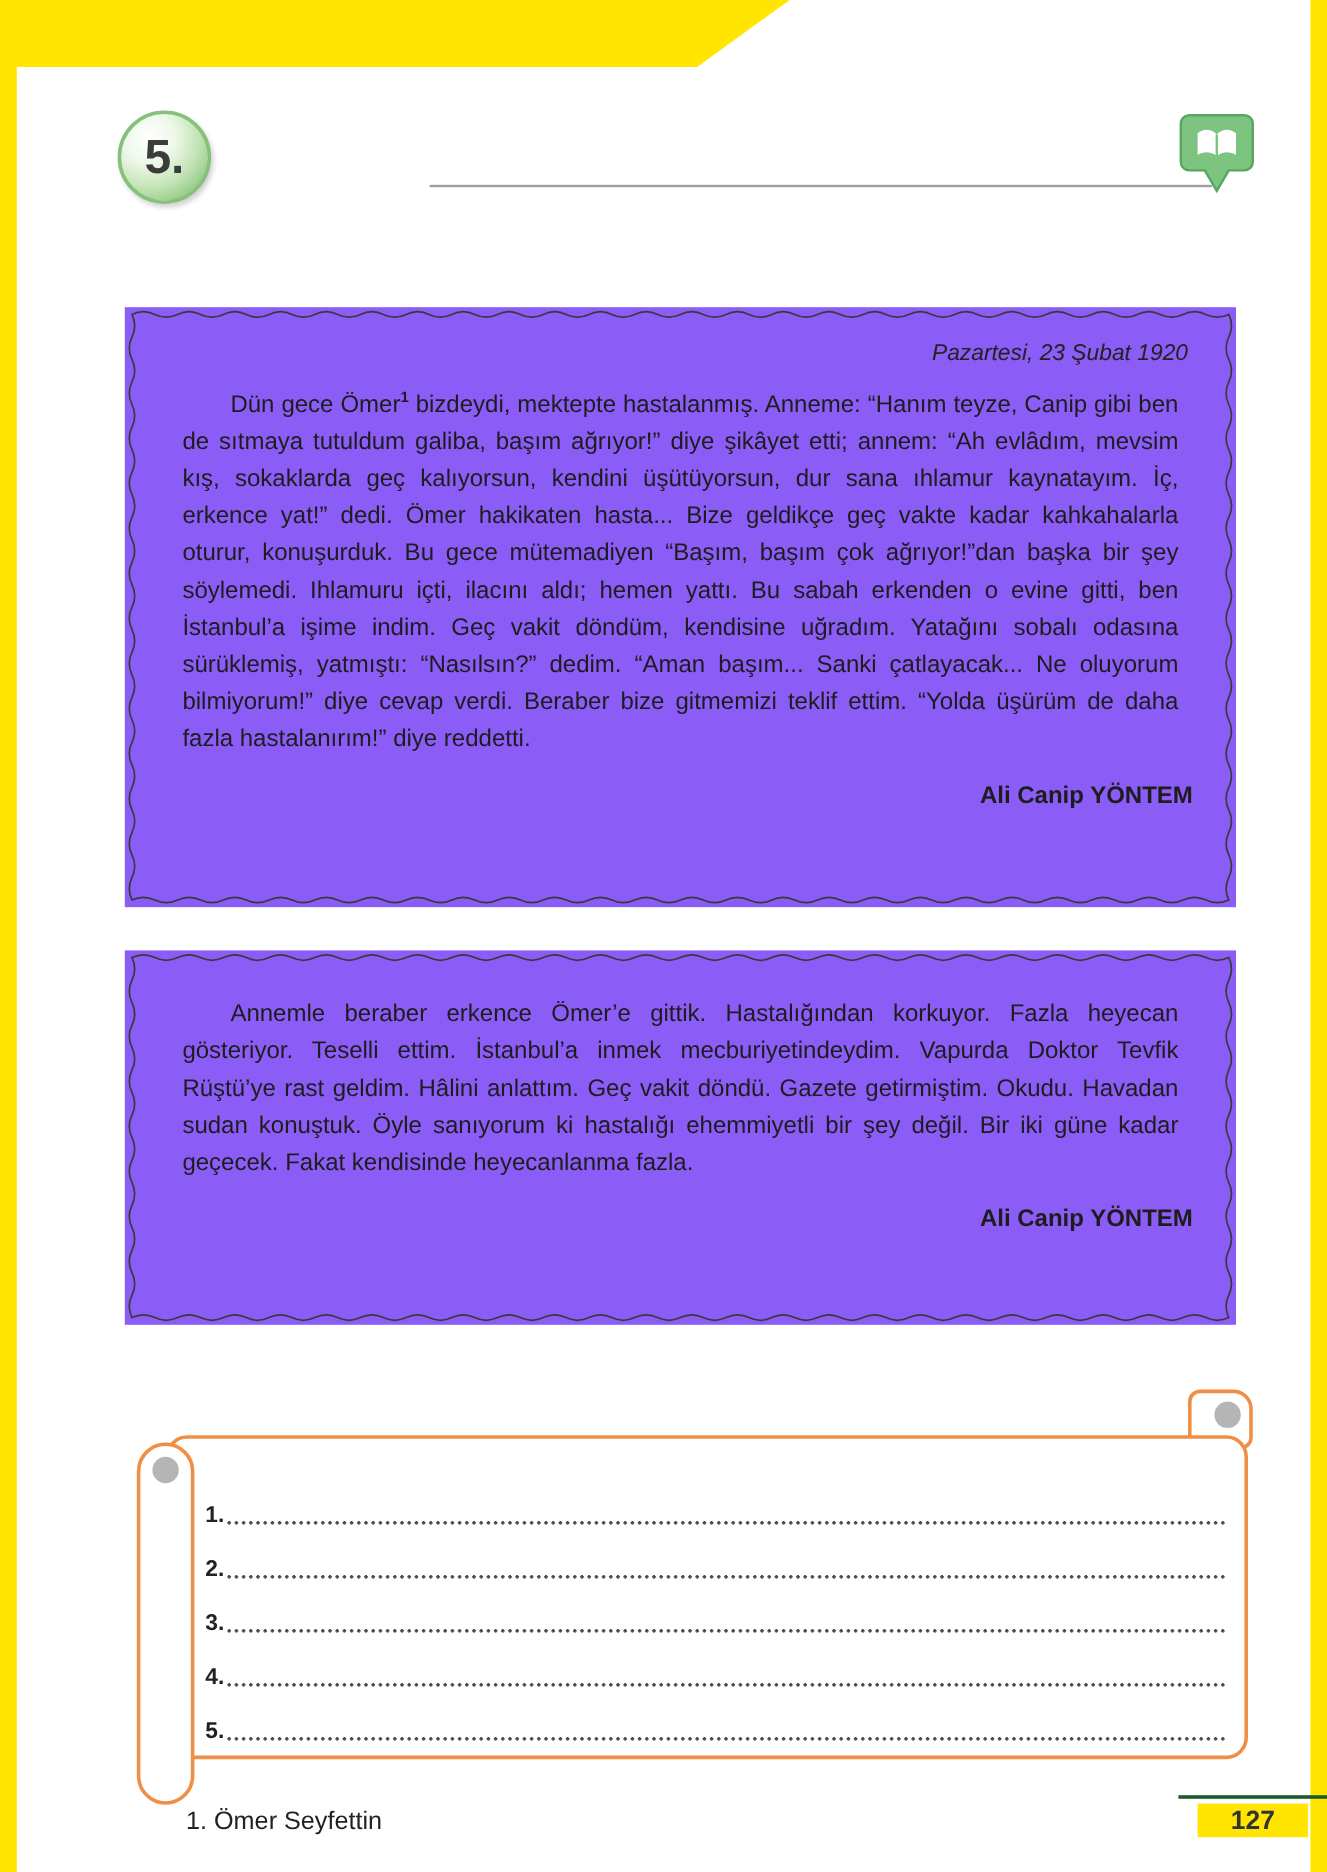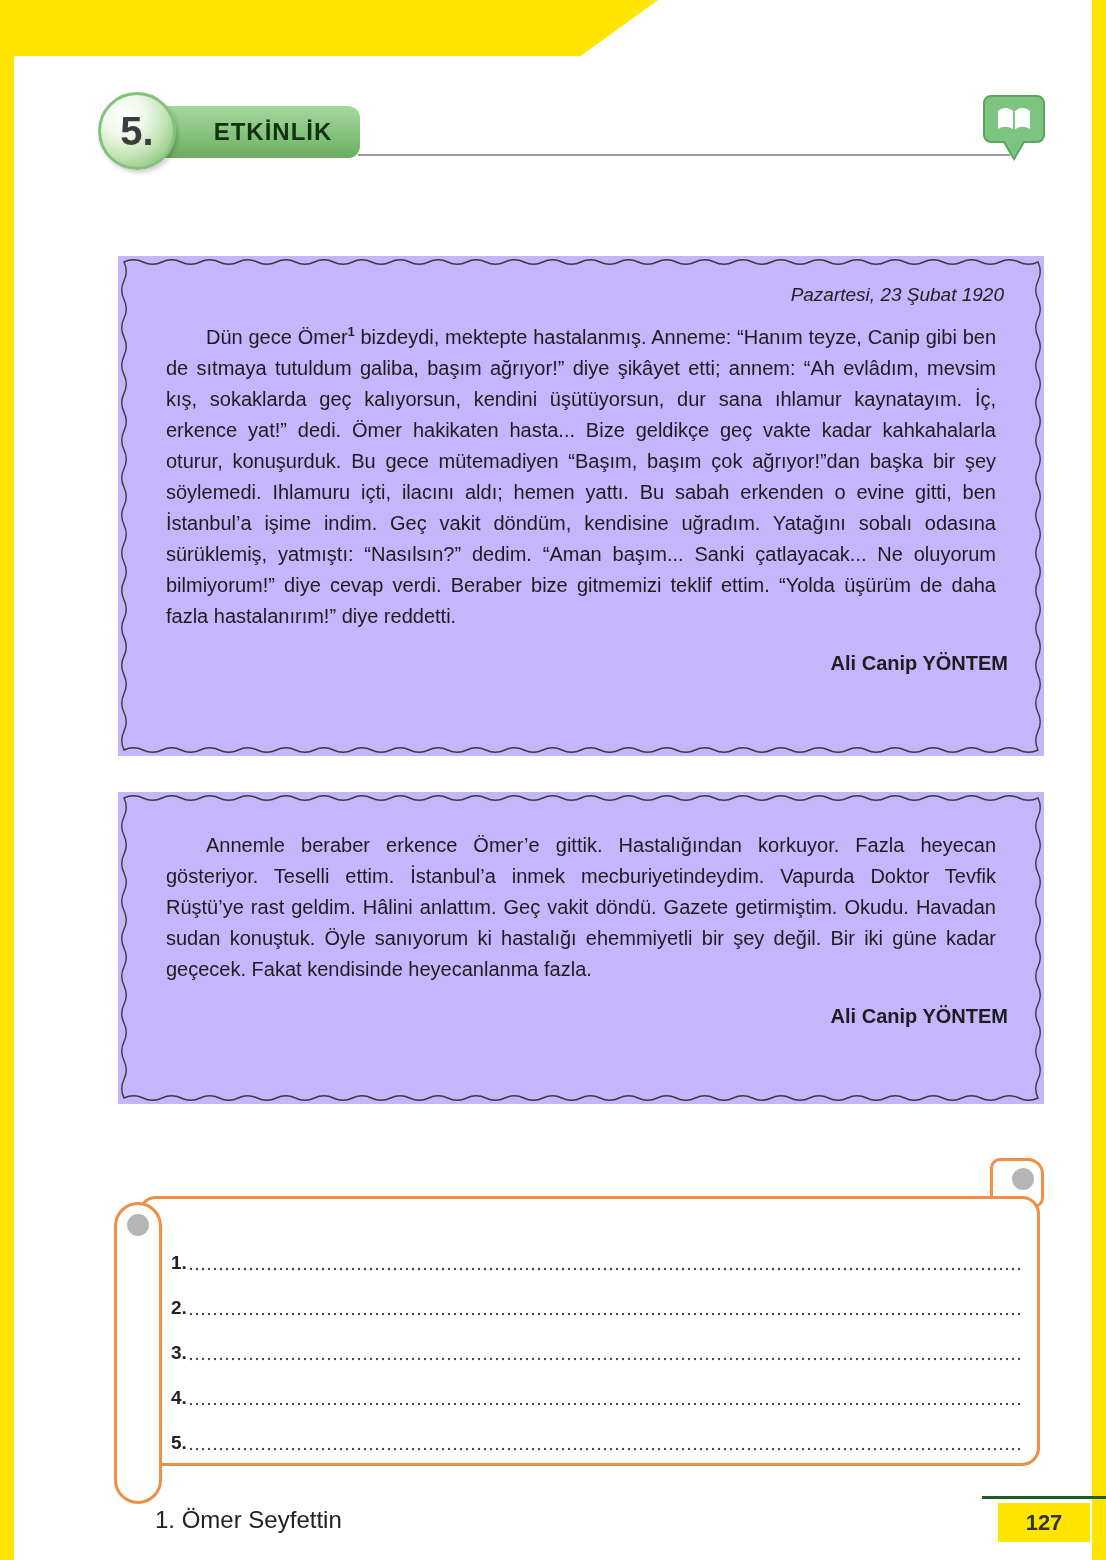--- a/index.html
+++ b/index.html
@@ -51,23 +51,23 @@
 
   
   .instruction{
     position:absolute;left:90px;top:186px;width:926px;
     font-size:21px;line-height:35px;text-align:justify;text-indent:38px;
     margin:0;
   }
 
   
   .wavy-box{
-    position:absolute;left:118px;width:926px;
+    position:absolute;left:104px;width:926px;
     padding:26px 36px 22px 36px;box-sizing:border-box;
-    background:#c4b5fd;
+    background:#8b5cf6;
   }
   .diary-1{top:256px;min-height:500px;}
   .diary-2{top:792px;min-height:312px;}
   .wavy-border{position:absolute;left:0;top:0;pointer-events:none;}
   .diary-date{
     text-align:right;font-style:italic;font-size:19px;color:#222;
     margin:2px 4px 16px 0;
   }
   .diary-body{
     margin:12px;font-size:20px;line-height:31px;text-align:justify;text-indent:40px;
@@ -103,41 +103,38 @@
     display:flex;align-items:flex-end;height:45px;
   }
   .answer-num{font-weight:bold;font-size:19px;color:#222;padding-bottom:2px;}
   .answer-leader{
     flex:1;height:14px;margin:0 0 4px 1px;
     background-image:radial-gradient(circle,#4a4a4a 1.3px,transparent 1.6px);
     background-size:6px 6px;background-repeat:repeat-x;background-position:0 100%;
   }
 
   
-  .footnote{position:absolute;left:155px;top:1506px;font-size:24px;color:#222;}
+  .footnote{position:absolute;left:155px;top:1506px;font-size:21px;color:#222;}
   .page-rule{position:absolute;left:982px;top:1496px;width:124px;height:3px;background:#1d5b2c;}
   .page-box{
-    position:absolute;left:998px;top:1503px;width:92px;height:39px;background:#ffe500;
+    position:absolute;left:998px;top:1503px;width:92px;height:28px;background:#ffe500;
     display:flex;align-items:center;justify-content:center;
     font-size:22px;font-weight:bold;color:#333;
   }
 </style>
 </head>
 <body>
 
 <div class="page">
 
   <div class="frame-top"></div>
   <div class="frame-left"></div>
   <div class="frame-right"></div>
 
   <div class="header-rule"></div>
-  <div class="pill">
-    <span>ETKİNLİK</span>
-  </div>
   <div class="num-circle">
     <span>5.</span>
   </div>
   <div class="book-icon">
     <svg width="64" height="68" viewBox="0 0 64 68" aria-hidden="true">
       <path d="M9 2 h46 a7 7 0 0 1 7 7 v32 a7 7 0 0 1 -7 7 H42 L32 65 22 48 H9 a7 7 0 0 1 -7 -7 V9 a7 7 0 0 1 7 -7 Z" fill="#7cc47f" stroke="#58a75e" stroke-width="2"></path>
       <path d="M16 17 c5 -4 11 -4 16 1 c5 -5 11 -5 16 -1 v18 c-5 -3 -11 -3 -16 1 c-5 -4 -11 -4 -16 -1 Z" fill="#ffffff"></path>
       <path d="M32 18 v18" stroke="#7cc47f" stroke-width="2"></path>
     </svg>
   </div>

